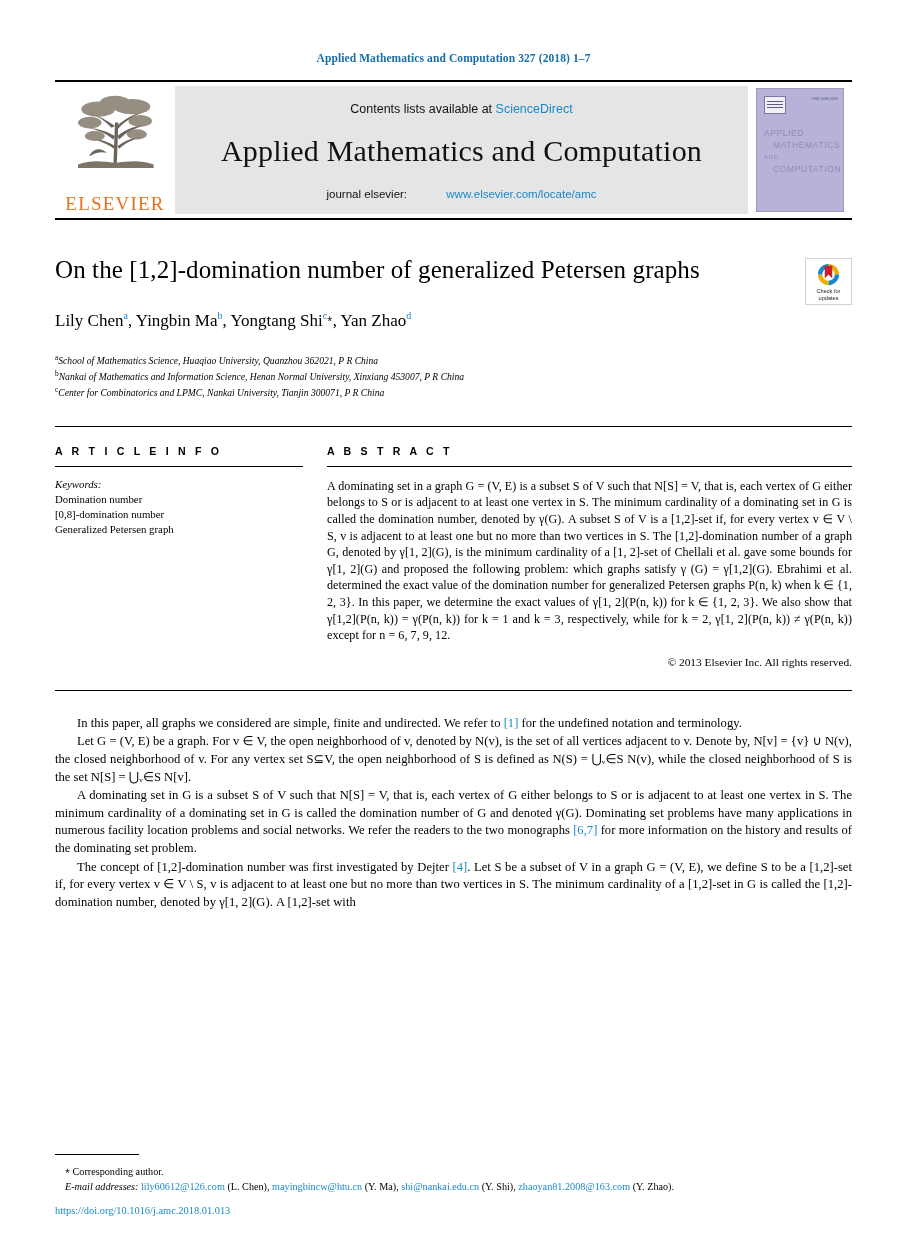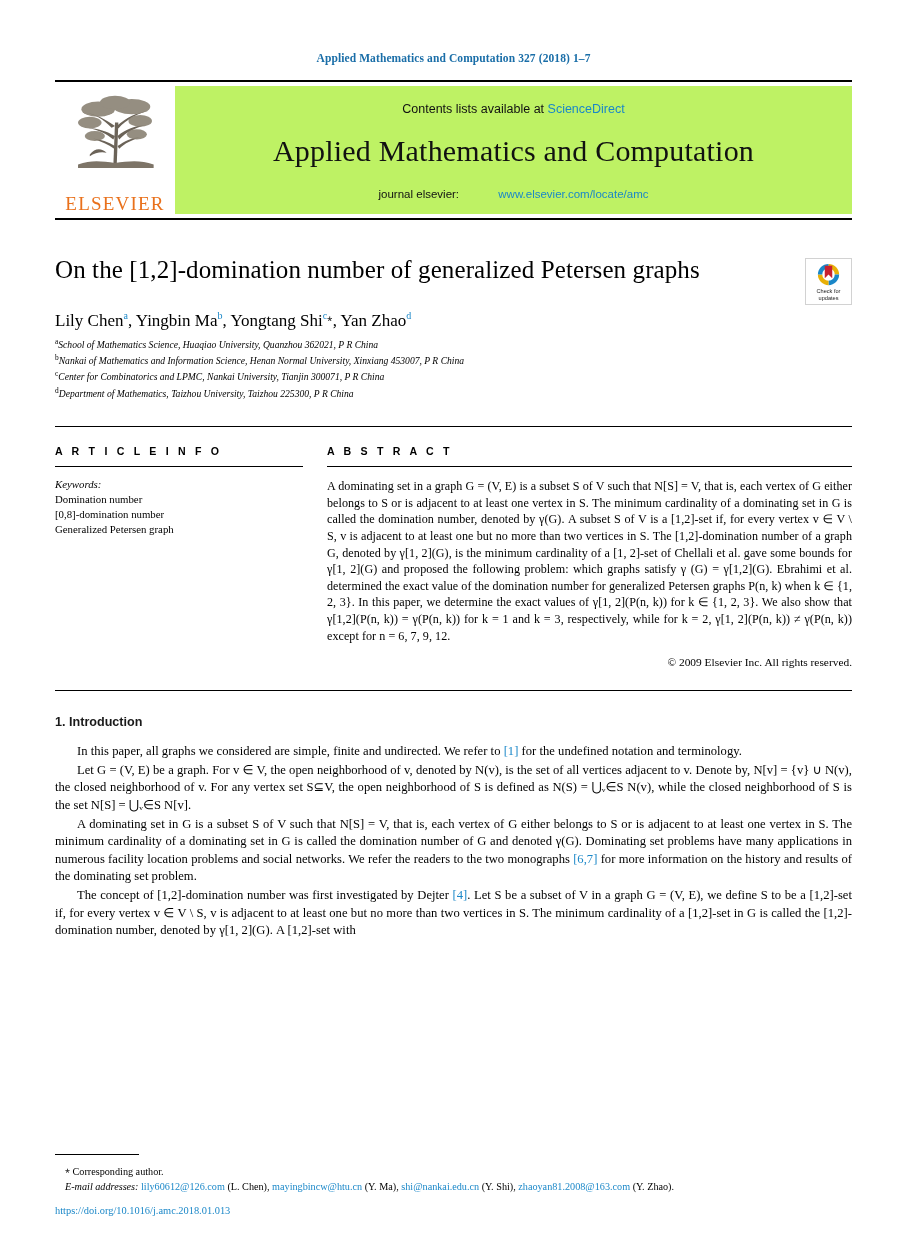--- a/index.html
+++ b/index.html
@@ -57,21 +57,21 @@
   .elsevier-tree { width: 86px; height: 84px; }
   .elsevier-word {
     font-family: "Liberation Serif", serif;
     font-size: 19px;
     letter-spacing: 1.2px;
     color: #E9711C;
     margin-top: 2px;
   }
   .masthead-center {
     flex: 1 1 auto;
-    background: #bef264;
+    background: #e5e5e5;
     display: flex;
     flex-direction: column;
     align-items: center;
     justify-content: center;
     margin: 4px 0 4px 0;
     box-sizing: border-box;
   }
   .contents-line {
     font-family: "Liberation Sans", sans-serif;
     font-size: 12.5px;
@@ -163,21 +163,21 @@
     font-size: 5.6px; line-height: 6.4px; color: #222; text-align: center;
     margin-top: 1px;
   }
   .authors {
     font-family: "Liberation Serif", serif;
     font-size: 17px;
     margin: 22px 0 0 0;
   }
   .authors sup { color: #1a87c8; font-size: 10px; }
   .authors sup.star { color: #000; }
-  .affils { margin-top: 4px; }
+  .affils { margin-top: 20px; }
   .affils div {
     font-family: "Liberation Serif", serif;
     font-style: italic;
     font-size: 9.6px;
     line-height: 13.2px;
   }
   .affils sup { font-style: normal; font-size: 7.4px; }
 
   
   .info-rule {
@@ -312,20 +312,32 @@
         <span>Contents lists available at</span>
         <a href="#">ScienceDirect</a>
       </div>
       <div class="journal-title">Applied Mathematics and Computation</div>
       <div class="homepage-line">
         <span>journal elsevier:</span>
         <a href="#">www.elsevier.com/locate/amc</a>
       </div>
     </div>
 
+    <div class="masthead-cover">
+      <div class="cover-thumb">
+        <div class="cover-logo"></div>
+        <div class="cover-issn">ISSN 0096-3003</div>
+        <div class="cover-title">
+          <div class="l1">APPLIED</div>
+          <div class="l2">MATHEMATICS</div>
+          <div class="l3">AND</div>
+          <div class="l4">COMPUTATION</div>
+        </div>
+      </div>
+    </div>
   </div>
 
   <div class="title-block">
     <h1 class="paper-title">On the [1,2]-domination number of generalized Petersen graphs</h1>
 
     <div class="crossmark">
       <svg class="cm-ring" viewBox="0 0 40 40">
         <path d="M20 3 A17 17 0 0 1 37 20 L30 20 A10 10 0 0 0 20 10 Z" fill="#e8b007"></path>
         <path d="M37 20 A17 17 0 0 1 20 37 L20 30 A10 10 0 0 0 30 20 Z" fill="#1a87c8"></path>
         <path d="M20 37 A17 17 0 0 1 3 20 L10 20 A10 10 0 0 0 20 30 Z" fill="#e8b007"></path>
@@ -342,21 +354,20 @@
       <span>Lily Chen</span><sup>a</sup>,
       <span>Yingbin Ma</span><sup>b</sup>,
       <span>Yongtang Shi</span><sup>c</sup><sup class="star">⁎</sup>,
       <span>Yan Zhao</span><sup>d</sup>
     </div>
 
     <div class="affils">
       <div><sup>a</sup><span>School of Mathematics Science, Huaqiao University, Quanzhou 362021, P R China</span></div>
       <div><sup>b</sup><span>Nankai of Mathematics and Information Science, Henan Normal University, Xinxiang 453007, P R China</span></div>
       <div><sup>c</sup><span>Center for Combinatorics and LPMC, Nankai University, Tianjin 300071, P R China</span></div>
-      <div><sup>d</sup><span>Department of Mathematics, Taizhou University, Taizhou 225300, P R China</span></div>
     </div>
   </div>
 
   <div class="info-rule"></div>
 
   <div class="info-abstract">
     <div class="col-info">
       <div class="sec-head">A R T I C L E   I N F O</div>
       <div class="sec-rule"></div>
       <div class="keywords">
@@ -364,28 +375,27 @@
         <div>Domination number</div>
         <div>[0,8]-domination number</div>
         <div>Generalized Petersen graph</div>
       </div>
     </div>
 
     <div class="col-abstract">
       <div class="sec-head">A B S T R A C T</div>
       <div class="sec-rule"></div>
       <div class="abstract-body">A dominating set in a graph G = (V, E) is a subset S of V such that N[S] = V, that is, each vertex of G either belongs to S or is adjacent to at least one vertex in S. The minimum cardinality of a dominating set in G is called the domination number, denoted by γ(G). A subset S of V is a [1,2]-set if, for every vertex v ∈ V \ S, v is adjacent to at least one but no more than two vertices in S. The [1,2]-domination number of a graph G, denoted by γ[1, 2](G), is the minimum cardinality of a [1, 2]-set of Chellali et al. gave some bounds for γ[1, 2](G) and proposed the following problem: which graphs satisfy γ (G) = γ[1,2](G). Ebrahimi et al. determined the exact value of the domination number for generalized Petersen graphs P(n, k) when k ∈ {1, 2, 3}. In this paper, we determine the exact values of γ[1, 2](P(n, k)) for k ∈ {1, 2, 3}. We also show that γ[1,2](P(n, k)) = γ(P(n, k)) for k = 1 and k = 3, respectively, while for k = 2, γ[1, 2](P(n, k)) ≠ γ(P(n, k)) except for n = 6, 7, 9, 12.</div>
-      <div class="copyright">© 2009 Elsevier Inc. All rights reserved.</div>
+      <div class="copyright">© 2013 Elsevier Inc. All rights reserved.</div>
     </div>
   </div>
 
   <div class="mid-rule"></div>
 
   <div class="body-text">
-    <h2 class="section-title">1. Introduction</h2>
     <p>In this paper, all graphs we considered are simple, finite and undirected. We refer to <span class="ref">[1]</span> for the undefined notation and terminology.</p>
     <p>Let G = (V, E) be a graph. For v ∈ V, the open neighborhood of v, denoted by N(v), is the set of all vertices adjacent to v. Denote by, N[v] = {v} ∪ N(v), the closed neighborhood of v. For any vertex set S⊆V, the open neighborhood of S is defined as N(S) = ⋃ᵥ∈S N(v), while the closed neighborhood of S is the set N[S] = ⋃ᵥ∈S N[v].</p>
     <p>A dominating set in G is a subset S of V such that N[S] = V, that is, each vertex of G either belongs to S or is adjacent to at least one vertex in S. The minimum cardinality of a dominating set in G is called the domination number of G and denoted γ(G). Dominating set problems have many applications in numerous facility location problems and social networks. We refer the readers to the two monographs <span class="ref">[6,7]</span> for more information on the history and results of the dominating set problem.</p>
     <p>The concept of [1,2]-domination number was first investigated by Dejter <span class="ref">[4]</span>. Let S be a subset of V in a graph G = (V, E), we define S to be a [1,2]-set if, for every vertex v ∈ V \ S, v is adjacent to at least one but no more than two vertices in S. The minimum cardinality of a [1,2]-set in G is called the [1,2]-domination number, denoted by γ[1, 2](G). A [1,2]-set with</p>
   </div>
 
   <div class="foot">
     <div class="foot-rule"></div>
     <div class="foot-line">
       <span class="star">⁎</span>

